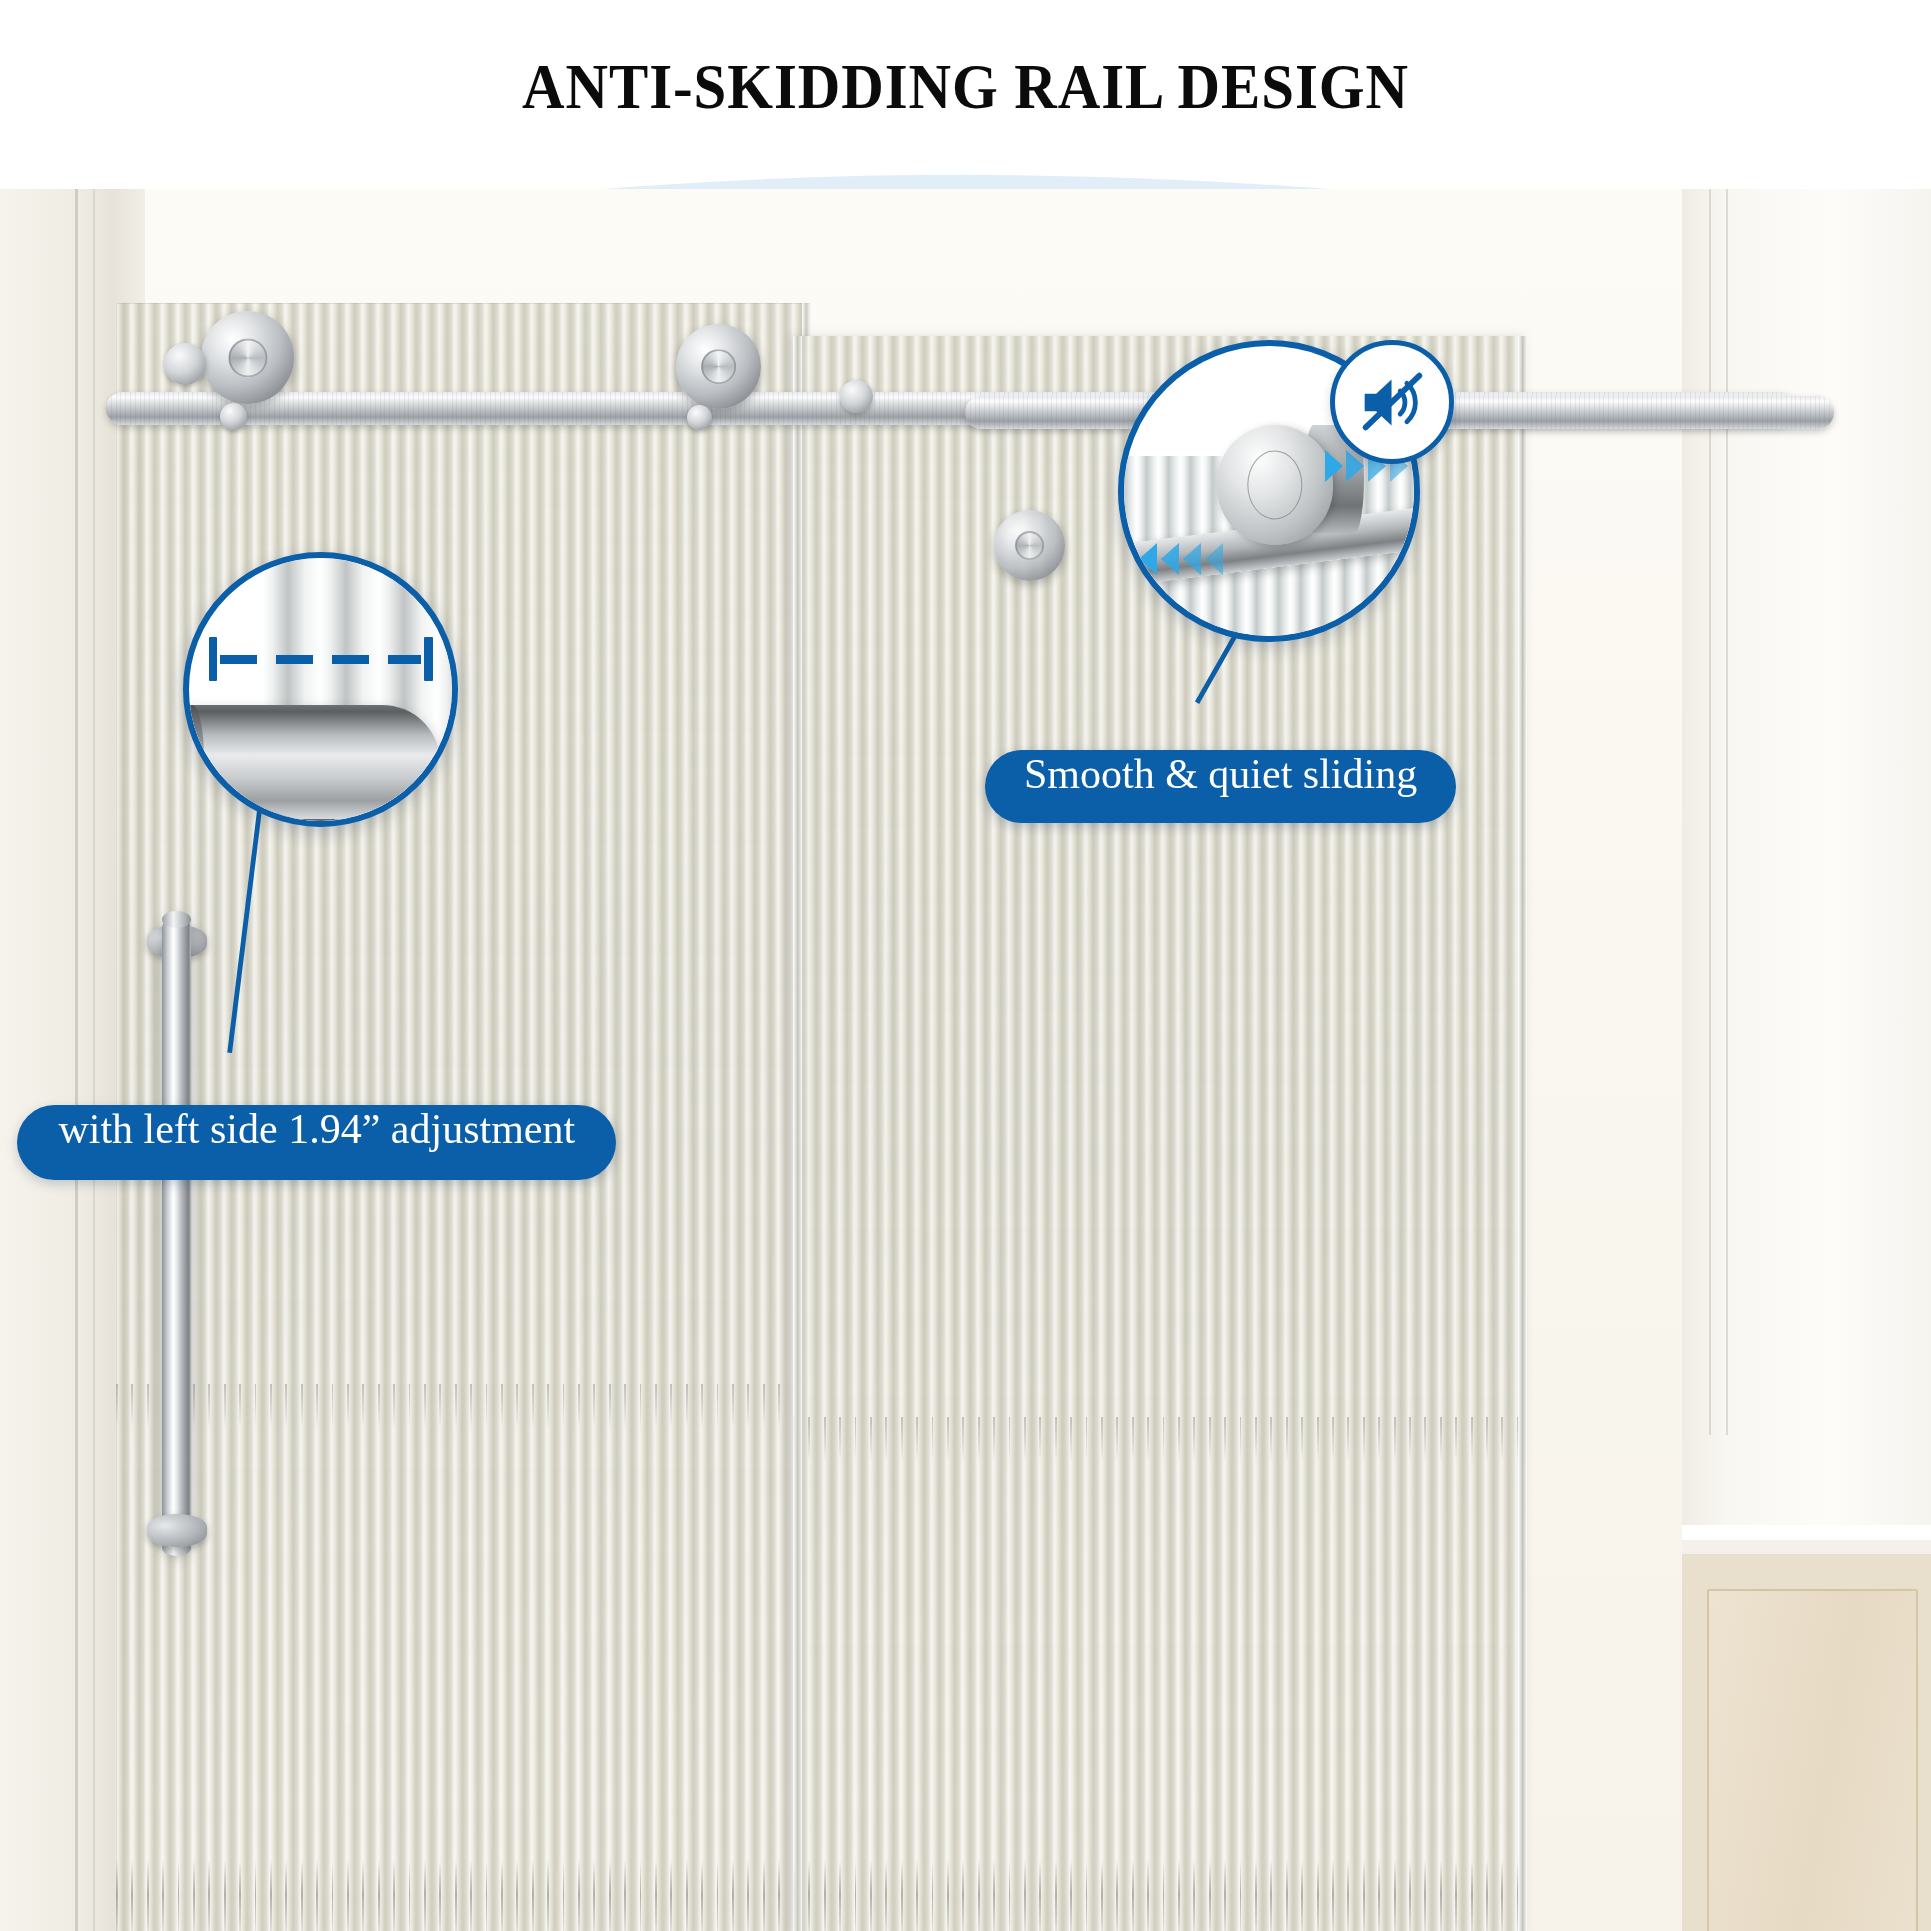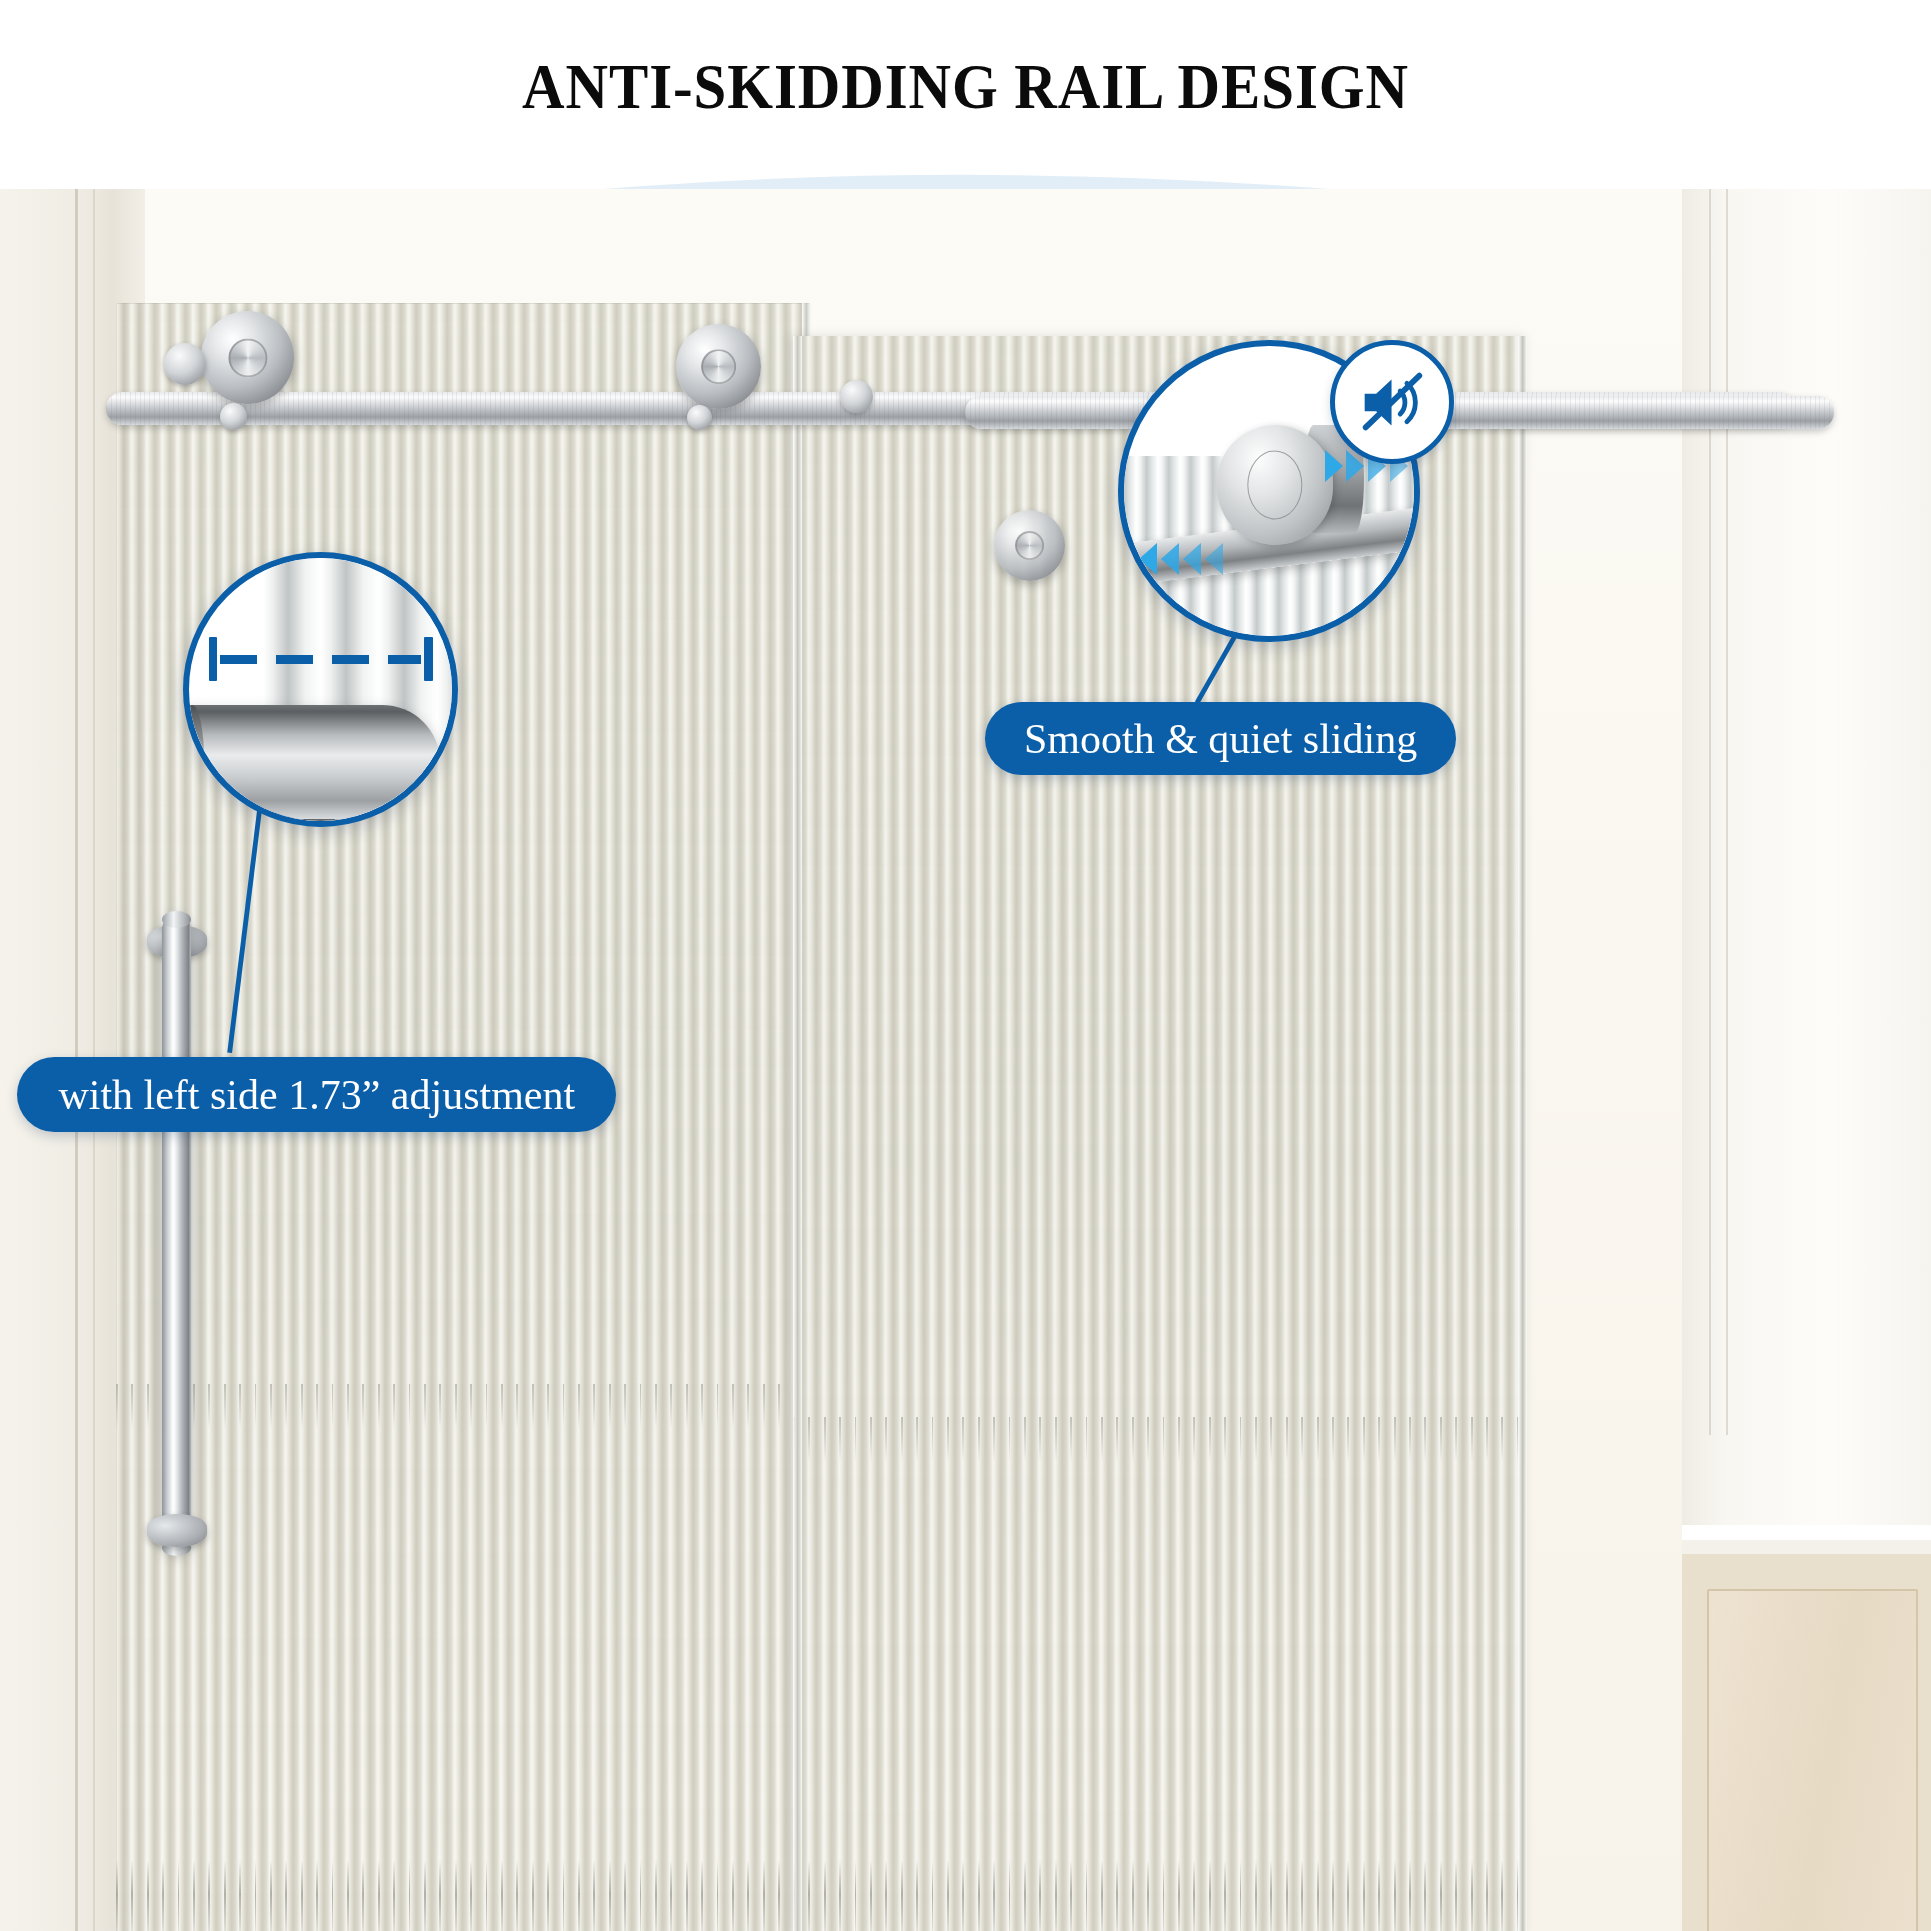--- a/index.html
+++ b/index.html
@@ -261,28 +261,29 @@
       rgba(178,182,182,.8) 25px, rgba(240,242,242,.95) 42px,
       rgba(255,255,255,1) 58px);
     background-size:58px 100%;
   }
 
   
   .connector{position:absolute;pointer-events:none;}
 
   
   .pill{
-    position:absolute;display:flex;align-items:center;
+    position:absolute;display:flex;
     background:var(--brand,#0B5EA8);
     border-radius:965px;
     color:#ffffff;
     font-family:"Liberation Serif", serif;
     font-weight:400;
     box-shadow:0 3.9px 11.6px rgba(20,50,90,.22);
     white-space:nowrap;
+    margin-top:48px;
   }
   #pill-smooth{left:985px;top:702px;height:73px;padding:0 39px;font-size:42px;}
   #pill-adjust{left:17.4px;top:1057px;height:75px;padding:0 41px;font-size:42px;}
 </style>
 </head>
 <body>
 
 <div id="stage">
 
   <div class="title">ANTI-SKIDDING RAIL DESIGN</div>
@@ -412,17 +413,17 @@
         <div class="cap l"></div>
         <div class="dash"></div>
         <div class="cap r"></div>
       </div>
       <div class="cyl-tail"></div>
       <div class="cylinder"></div>
     </div>
   </div>
 
   <div class="pill" id="pill-adjust">
-    <span>with left side 1.73” adjustment</span>
+    <span>with left side 1.94” adjustment</span>
   </div>
 
 </div>
 
 
 </body></html>

